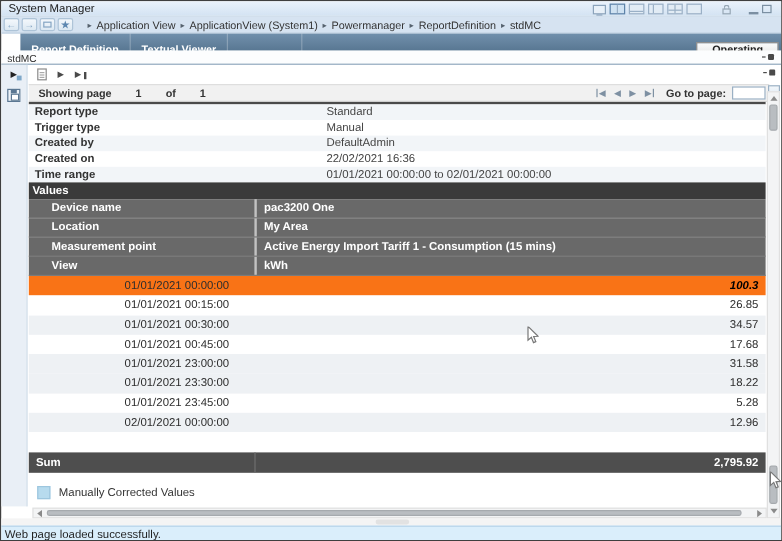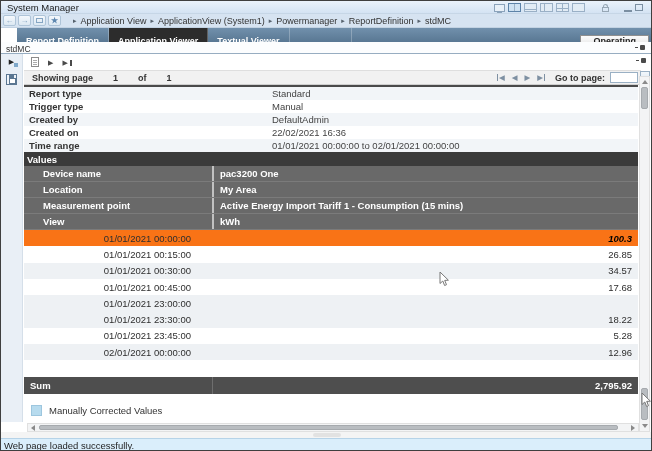--- a/index.html
+++ b/index.html
@@ -181,21 +181,20 @@
       <span class="bc-item">Powermanager</span>
       <span class="bc-sep">▸</span>
       <span class="bc-item">ReportDefinition</span>
       <span class="bc-sep">▸</span>
       <span class="bc-item">stdMC</span>
     </div>
   </div>
 
   <div class="tabbar">
     <div class="tab">Report Definition</div>
-    <div class="tab active">Application Viewer</div>
     <div class="tab">Textual Viewer</div>
     <div class="tab-spacer"></div>
     <div class="operating">Operating</div>
   </div>
 
   <div class="docrow">
     <span class="doctab">stdMC</span>
     <span class="pin-icon"></span>
   </div>
 
@@ -289,20 +288,21 @@
     <div class="vrow alt">
       <span class="ts">01/01/2021 00:30:00</span>
       <span class="val">34.57</span>
     </div>
     <div class="vrow">
       <span class="ts">01/01/2021 00:45:00</span>
       <span class="val">17.68</span>
     </div>
     <div class="vrow alt">
       <span class="ts">01/01/2021 23:00:00</span>
+      <span class="val">31.58</span>
     </div>
     <div class="vrow alt">
       <span class="ts">01/01/2021 23:30:00</span>
       <span class="val">18.22</span>
     </div>
     <div class="vrow">
       <span class="ts">01/01/2021 23:45:00</span>
       <span class="val">5.28</span>
     </div>
     <div class="vrow alt">

